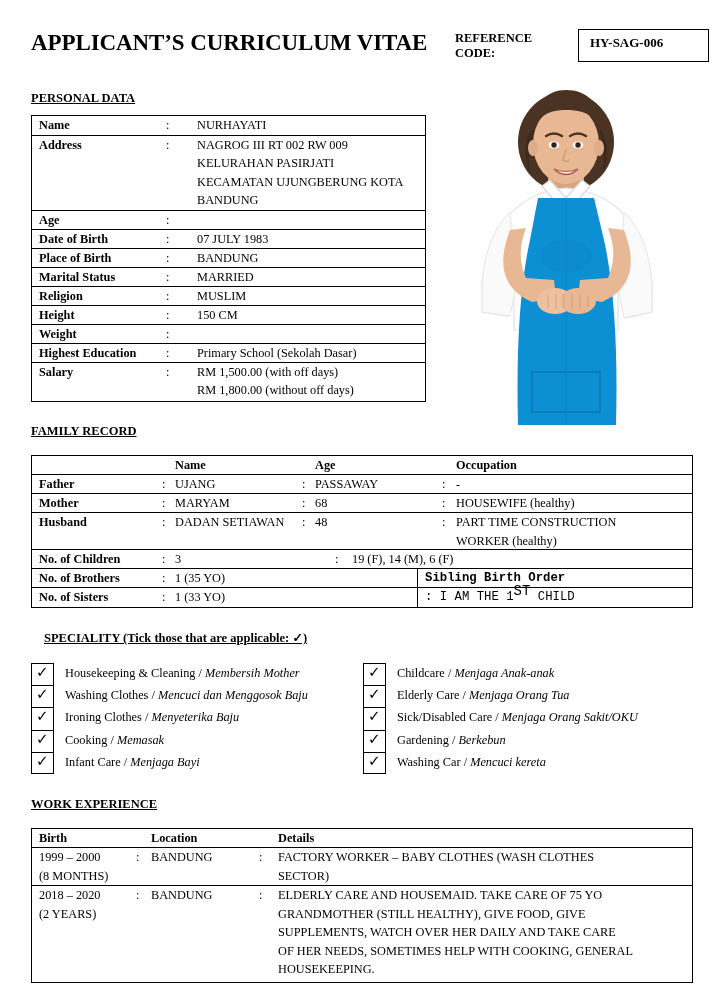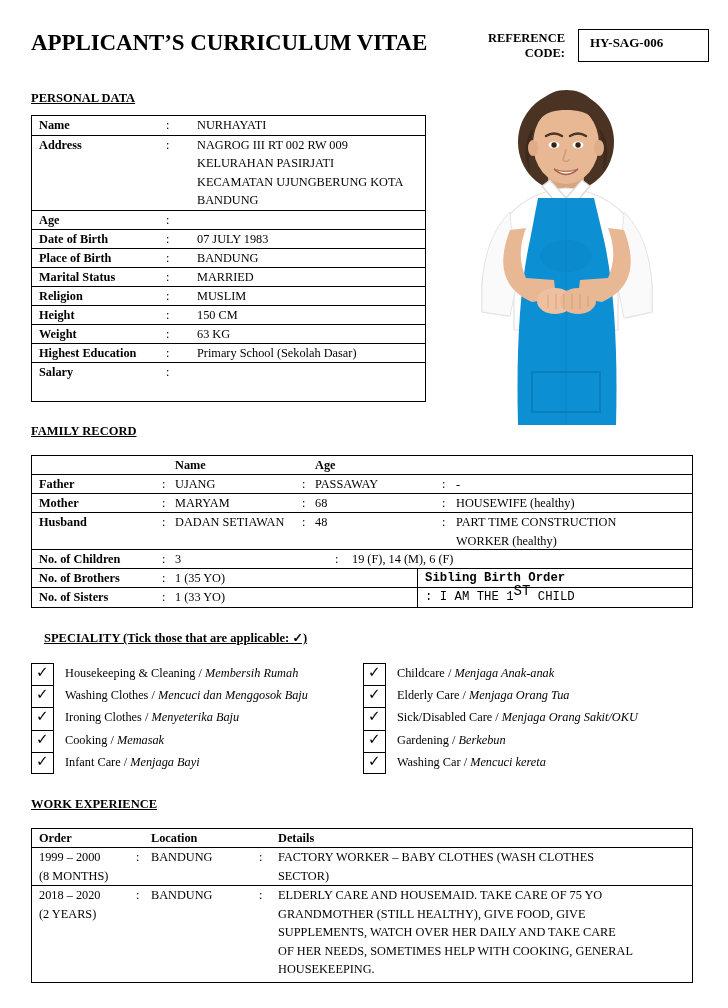--- a/index.html
+++ b/index.html
@@ -16,21 +16,21 @@
 
   
   .header { position: absolute; left: 0; top: 0; width: 728px; height: 80px; }
   .cv-title {
     position: absolute; left: 31px; top: 30px;
     font-size: 23px; font-weight: bold; letter-spacing: -0.1px;
     white-space: nowrap;
   }
   .ref-label {
     position: absolute; left: 455px; top: 31px; width: 110px;
-    font-size: 12.5px; font-weight: bold; line-height: 15px; text-align: right;
+    font-size: 12.5px; font-weight: bold; line-height: 15px;
   }
   .ref-box {
     position: absolute; left: 578px; top: 29px; width: 131px; height: 33px;
     border: 1.3px solid #000;
   }
   .ref-box span {
     position: absolute; left: 11px; top: 5px;
     font-size: 13px; font-weight: bold; white-space: nowrap;
   }
 
@@ -164,30 +164,31 @@
     <div class="cell val">MUSLIM</div>
   </div>
   <div class="trow" style="height:19px">
     <div class="cell b lbl">Height</div>
     <div class="colon cln">:</div>
     <div class="cell val">150 CM</div>
   </div>
   <div class="trow" style="height:19px">
     <div class="cell b lbl">Weight</div>
     <div class="colon cln">:</div>
-    <div class="cell val">63 KG</div>
   </div>
   <div class="trow" style="height:19px">
     <div class="cell b lbl">Highest Education</div>
     <div class="colon cln">:</div>
     <div class="cell val">Primary School (Sekolah Dasar)</div>
   </div>
   <div class="trow last" style="height:38px">
     <div class="cell b lbl">Salary</div>
     <div class="colon cln">:</div>
+    <div class="cell val">RM 1,500.00 (with off days)
+RM 1,800.00 (without off days)</div>
   </div>
 </div>
 
 <div id="photo">
   <svg width="250" height="345" viewBox="0 0 250 345">
     <rect x="0" y="0" width="250" height="345" fill="#ffffff"></rect>
 
     <ellipse cx="96" cy="62" rx="48" ry="50" fill="#4a3322"></ellipse>
 
     <path d="M78 96 L78 122 Q96 134 114 122 L114 96 Z" fill="#d9a57f"></path>
@@ -244,20 +245,21 @@
   </svg>
 </div>
 
 <div class="sec-head" style="left:31px; top:424px;text-align:right;">FAMILY RECORD</div>
 
 <div class="tbl" id="family-table">
 
   <div class="trow" style="height:19px">
     <div class="cell hdr nm">Name</div>
     <div class="cell hdr ag">Age</div>
+    <div class="cell hdr oc">Occupation</div>
   </div>
 
   <div class="trow" style="height:19px">
     <div class="cell b lbl">Father</div>
     <div class="colon nmc">:</div>
     <div class="cell nm">UJANG</div>
     <div class="colon agc">:</div>
     <div class="cell ag">PASSAWAY</div>
     <div class="colon occ">:</div>
     <div class="cell oc">-</div>
@@ -309,21 +311,21 @@
   </div>
 </div>
 
 <div class="sec-head" style="left:44px; top:630px;"><span>SPECIALITY</span><span class="plain"> (Tick those that are applicable: ✓)</span></div>
 
 <div class="spec-col" style="left:31px; top:663px; width:330px;">
   <div class="spec-row">
     <div class="spec-box">
         <span class="spec-check">✓</span>
       </div>
-    <div class="spec-label"><span>Housekeeping &amp; Cleaning</span><span> / </span><i>Membersih Rumah</i></div>
+    <div class="spec-label"><span>Housekeeping &amp; Cleaning</span><span> / </span><i>Membersih Mother</i></div>
   </div>
   <div class="spec-row">
     <div class="spec-box">
         <span class="spec-check">✓</span>
       </div>
     <div class="spec-label"><span>Washing Clothes</span><span> / </span><i>Mencuci dan Menggosok Baju</i></div>
   </div>
   <div class="spec-row">
     <div class="spec-box">
         <span class="spec-check">✓</span>
@@ -374,21 +376,21 @@
         <span class="spec-check">✓</span>
       </div>
     <div class="spec-label"><span>Washing Car</span><span> / </span><i>Mencuci kereta</i></div>
   </div>
 </div>
 
 <div class="sec-head" style="left:31px; top:797px;">WORK EXPERIENCE</div>
 
 <div class="tbl" id="work-table">
   <div class="trow" style="height:19px">
-    <div class="cell hdr yr">Order</div>
+    <div class="cell hdr yr">Birth</div>
     <div class="cell hdr loc">Location</div>
     <div class="cell hdr det">Details</div>
   </div>
   <div class="trow" style="height:38px">
     <div class="cell yr">1999 – 2000
 (8 MONTHS)</div>
     <div class="colon ycn">:</div>
     <div class="cell loc">BANDUNG</div>
     <div class="colon lcn">:</div>
     <div class="cell det">FACTORY WORKER – BABY CLOTHES (WASH CLOTHES

